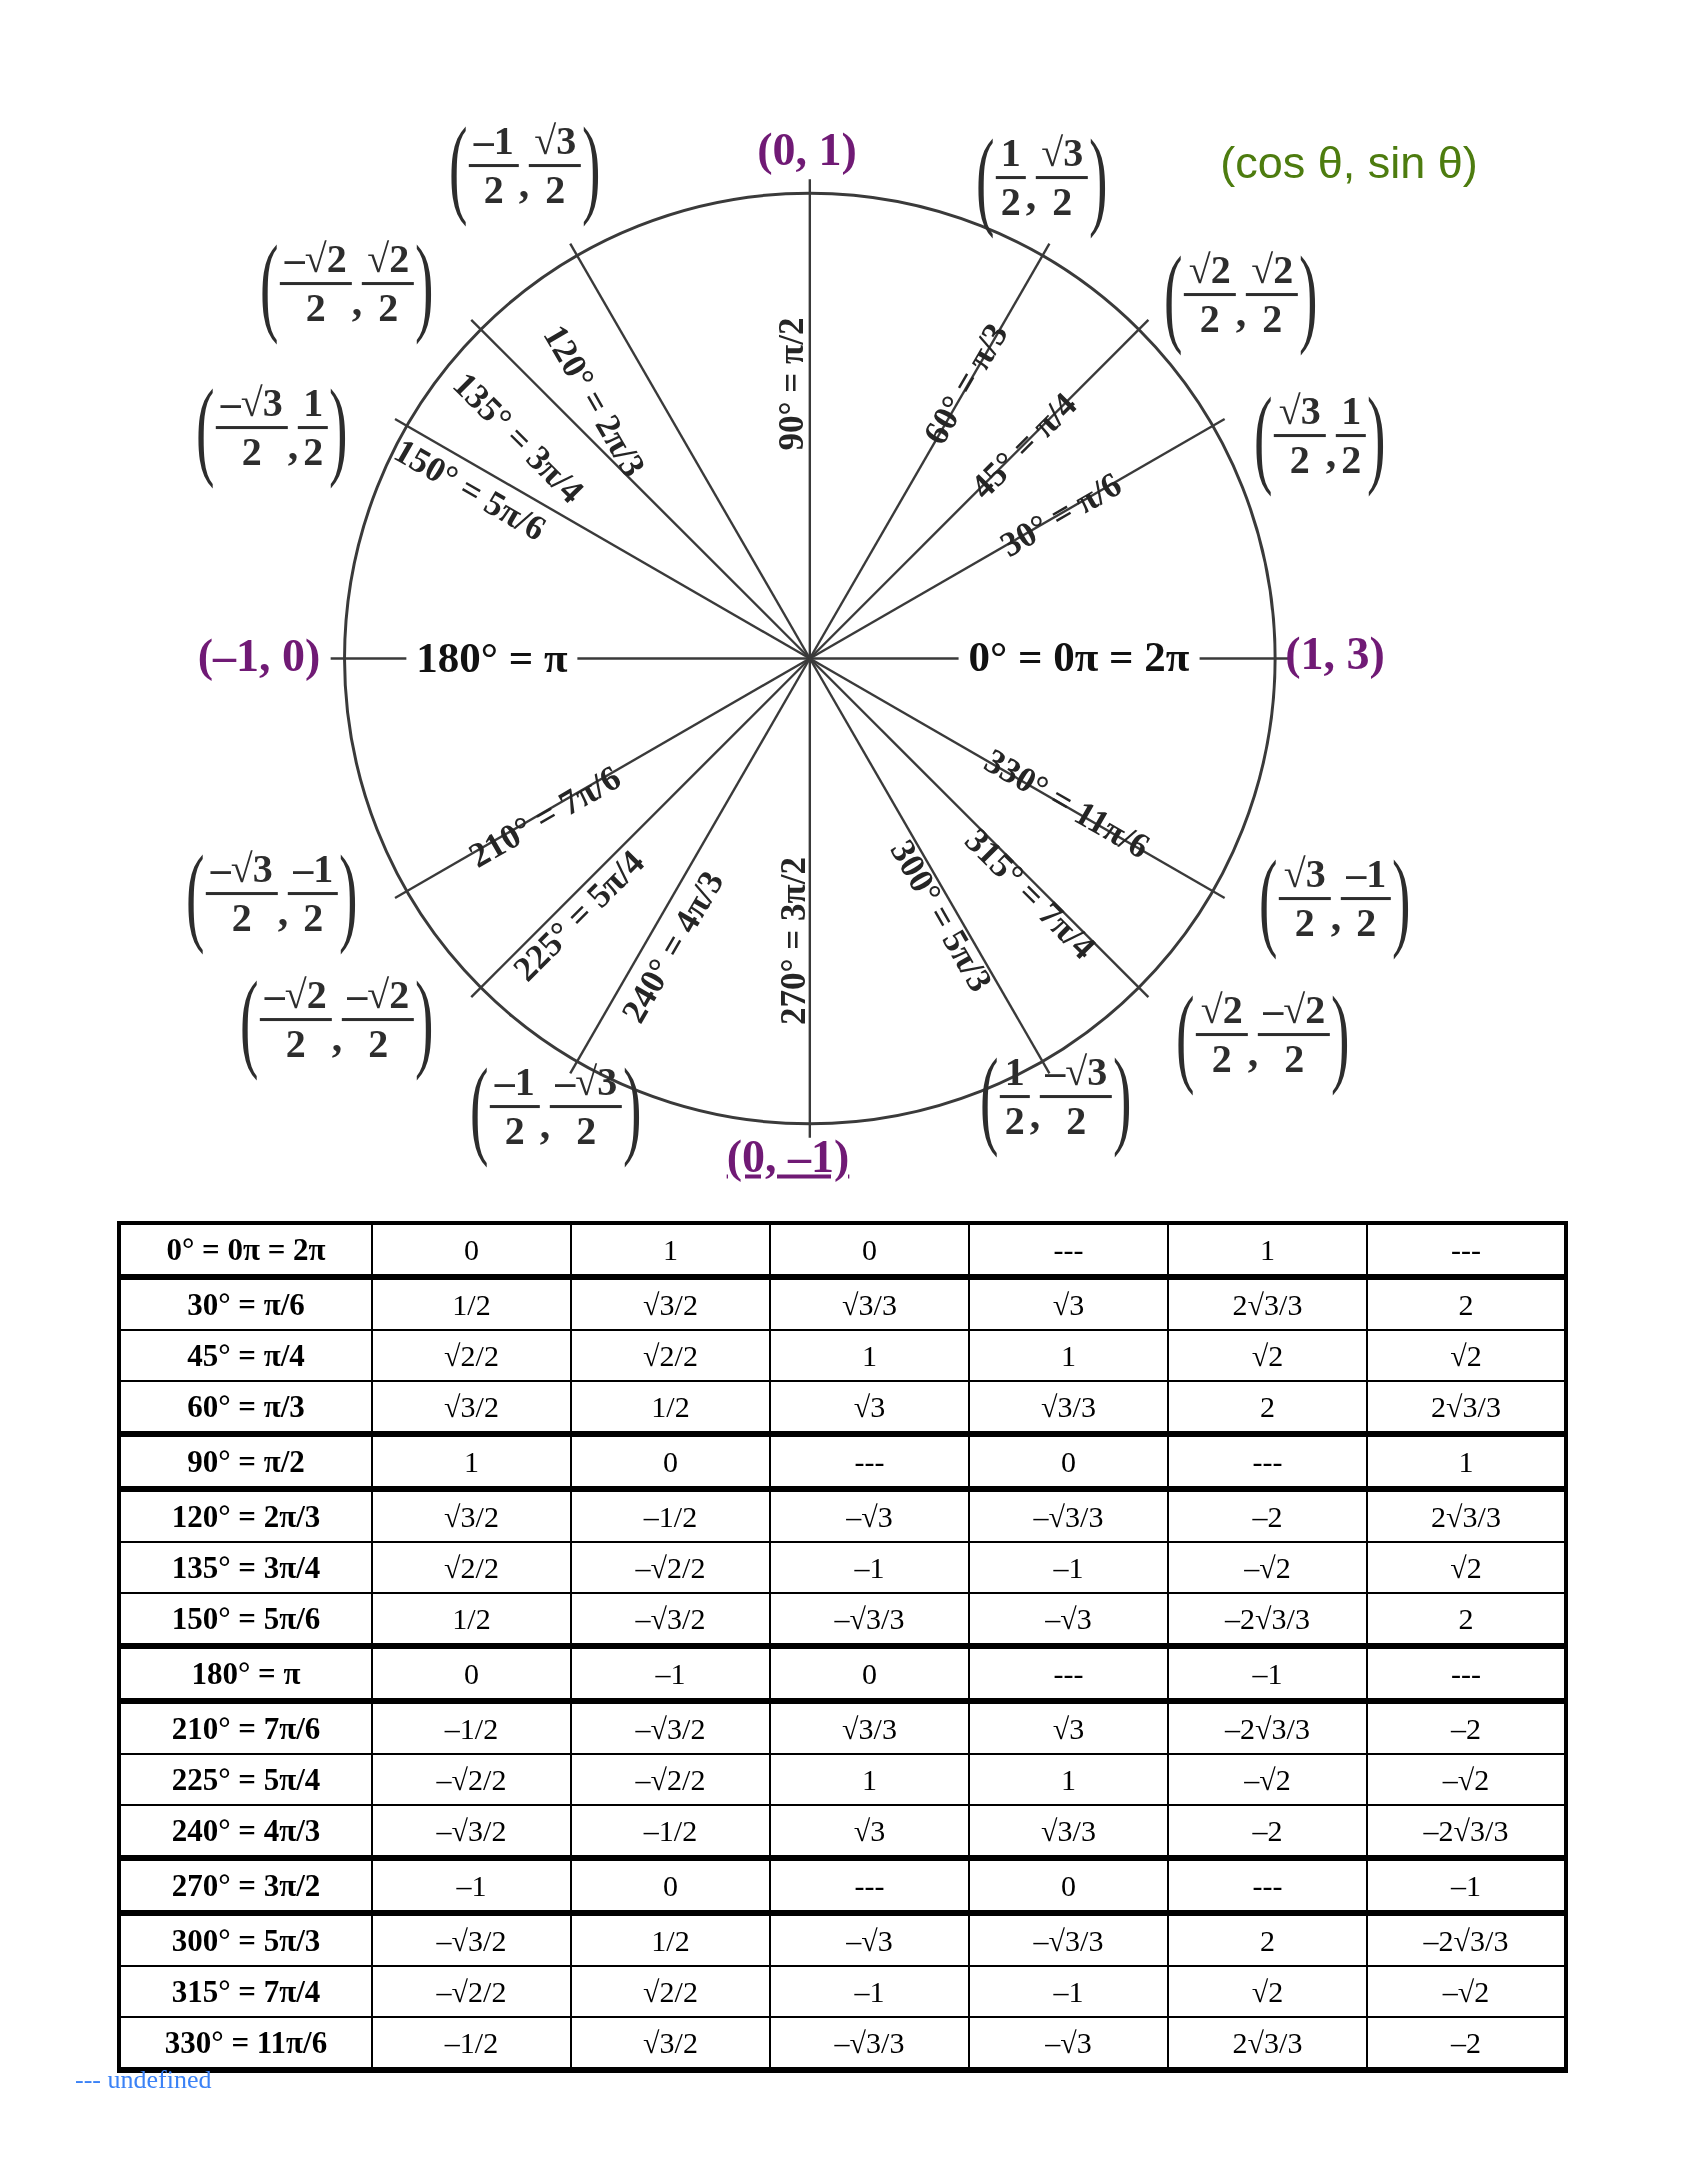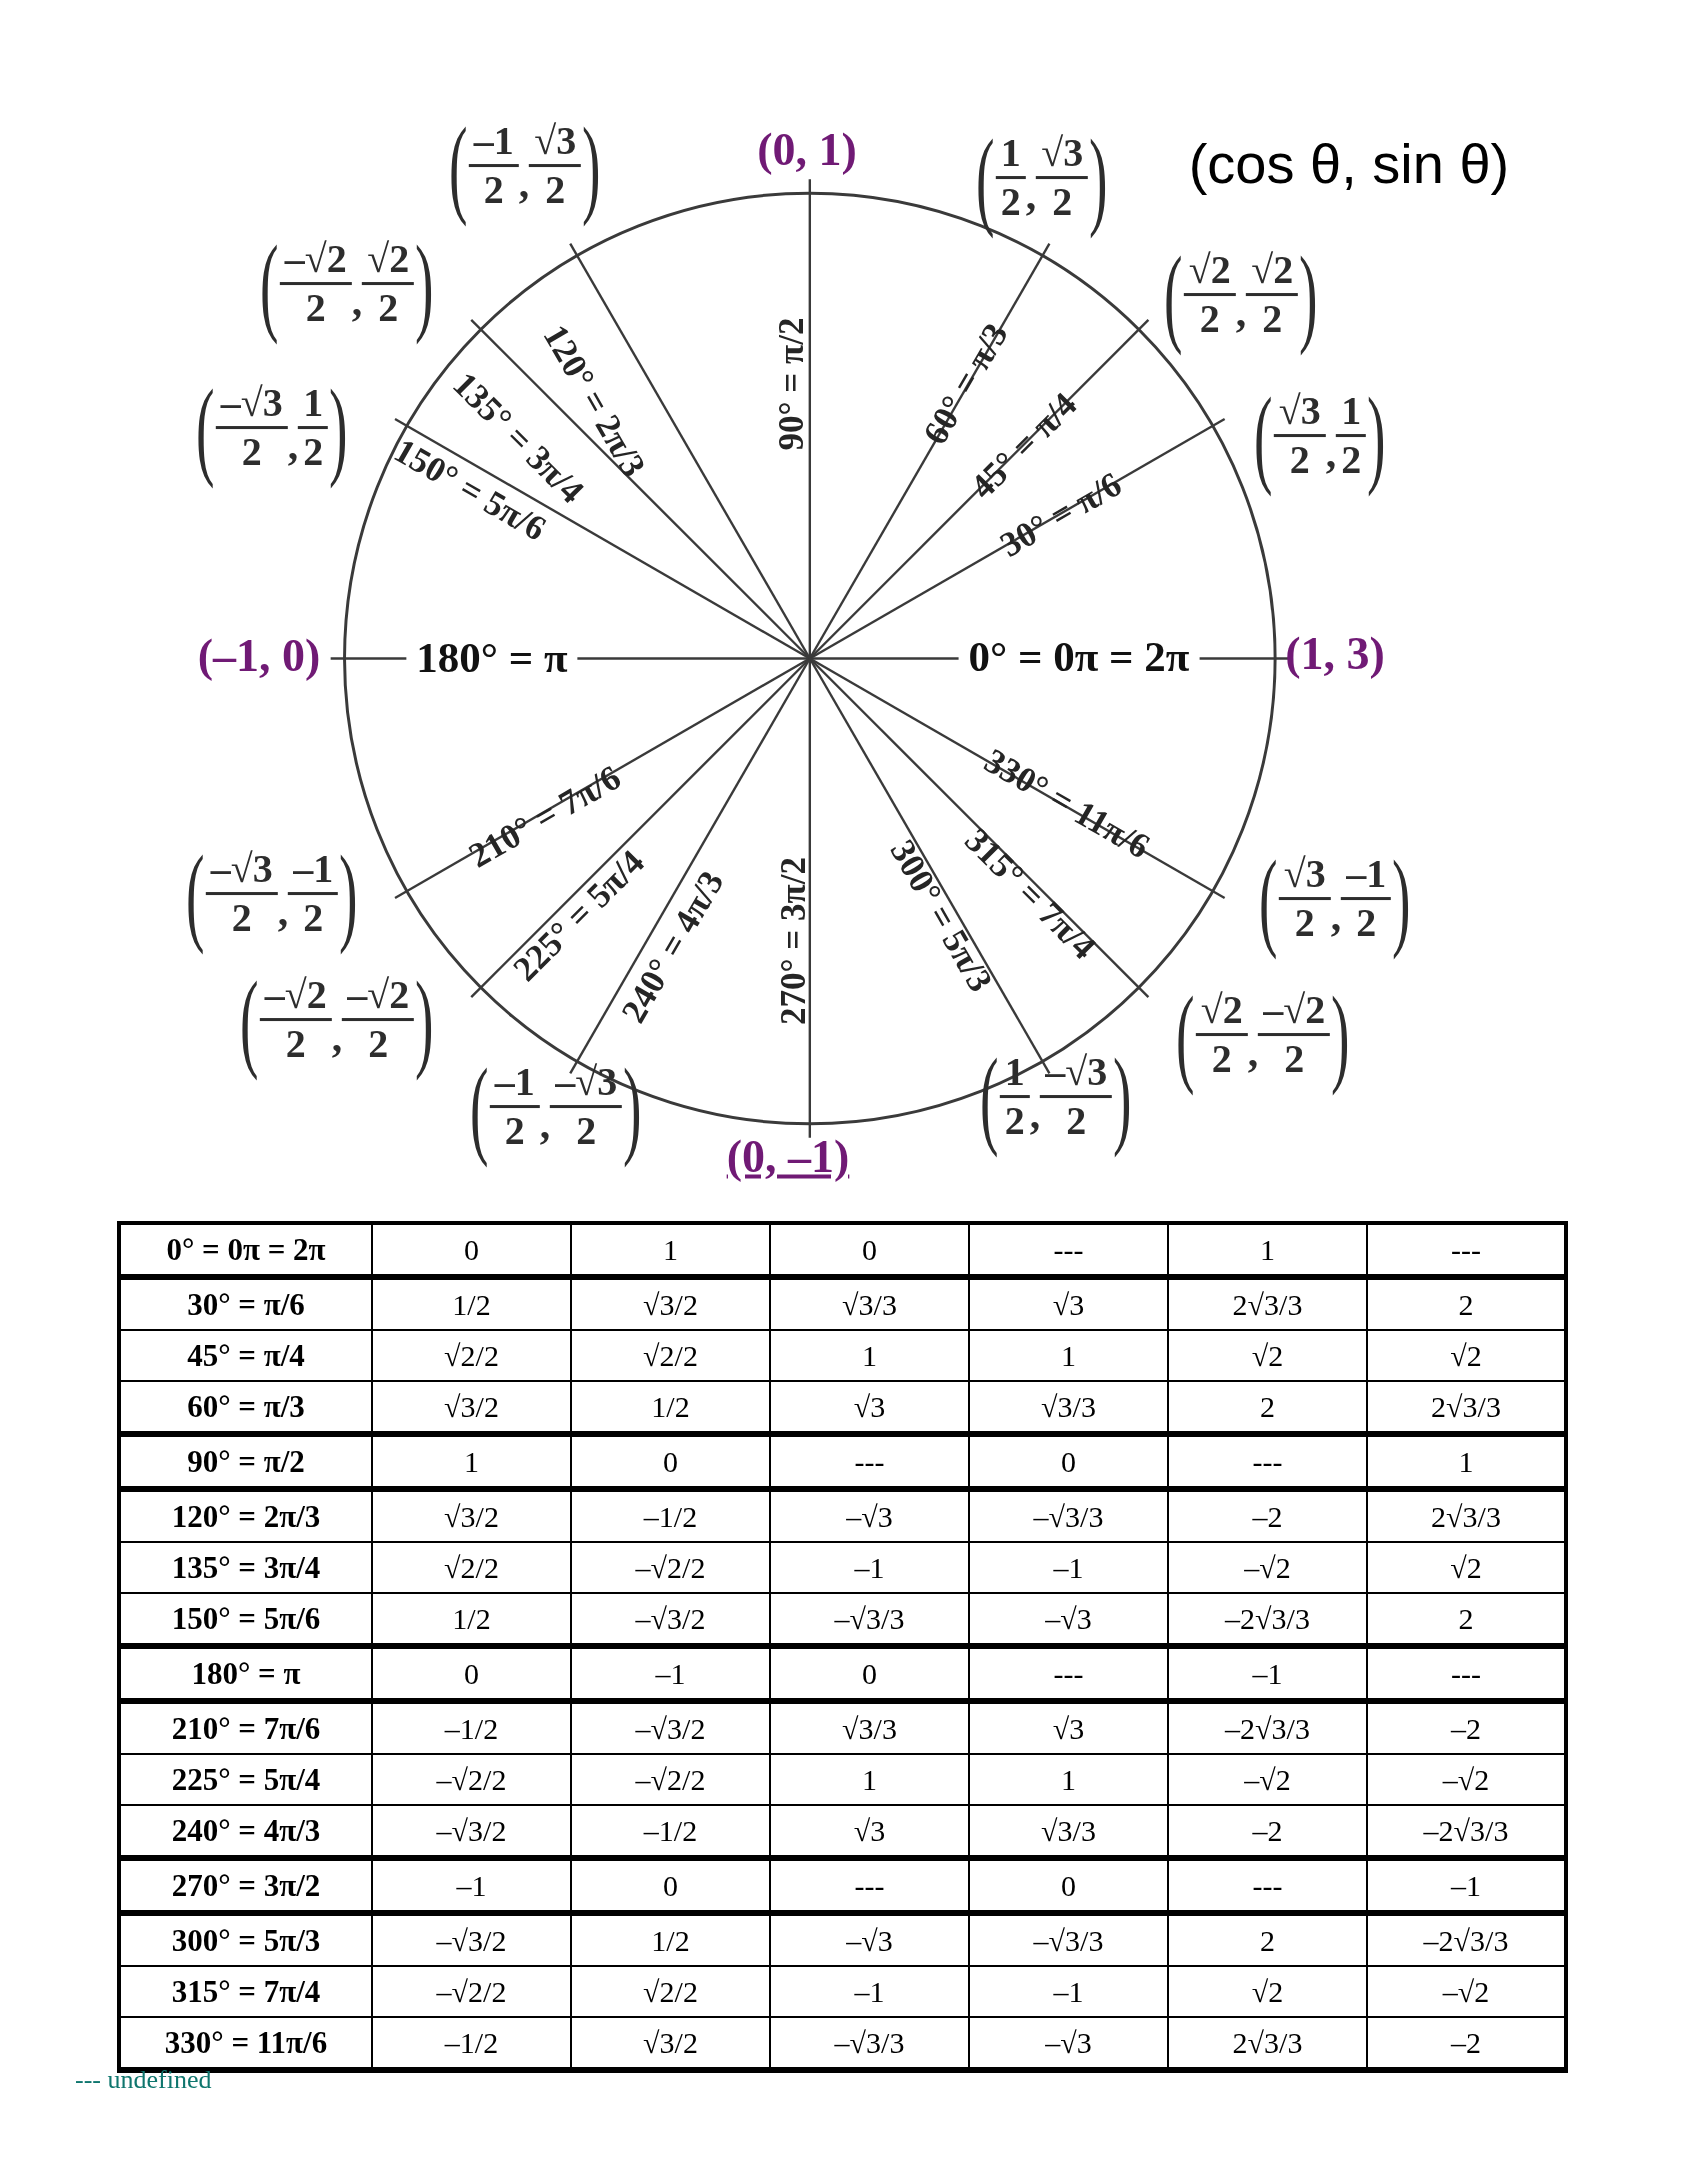--- a/index.html
+++ b/index.html
@@ -3,41 +3,41 @@
 <meta charset="utf-8">
 <style>
   html,body{margin:0;padding:0;background:#fff;}
   .page{position:relative;width:1683px;height:2178px;background:#ffffff;overflow:hidden;
         font-family:"Liberation Serif",serif;color:#2d2d2d;}
   svg{position:absolute;left:0;top:0;}
   
   .pt{position:absolute;transform:translate(-50%,-50%);font-weight:bold;font-size:46px;
       color:#701a75;white-space:nowrap;}
   .legend{position:absolute;transform:translate(-50%,-50%);font-family:"Liberation Sans",sans-serif;
-      font-size:56px;color:#000000;white-space:nowrap;}
+      font-size:45px;color:#4d7c0f;white-space:nowrap;}
   .spoke{position:absolute;font-weight:bold;font-size:35px;color:#252525;white-space:nowrap;}
   .hlabel{position:absolute;font-weight:bold;font-size:43px;color:#111;background:#fff;
       padding:0 10px;white-space:nowrap;transform:translate(-50%,-50%);}
   .coord{position:absolute;transform:translate(-50%,-50%);display:flex;align-items:center;
       font-weight:bold;color:#2d2d2d;white-space:nowrap;}
   .frac{display:inline-flex;flex-direction:column;align-items:center;font-size:40px;line-height:1.15;}
   .num{border-bottom:3px solid #2d2d2d;padding:0 5px;}
   .den{padding:0 5px;}
   .par{font-size:111px;font-weight:normal;line-height:.9;transform:scaleX(.5);margin:0 -8px;}
   .com{align-self:flex-end;font-size:42px;line-height:1;padding-bottom:12px;}
   
   table.trig{position:absolute;left:117px;top:1221px;border-collapse:collapse;table-layout:fixed;
       width:1447px;border:4px solid #000;}
   table.trig td{border:2px solid #000;height:49px;text-align:center;vertical-align:middle;
       font-size:30px;color:#000;padding:0;}
   table.trig tr.head td{font-family:"Liberation Sans",sans-serif;font-weight:bold;font-size:31px;
       height:55px;border-bottom:7px solid #000;}
   table.trig td.ang{font-weight:bold;font-size:31px;}
   table.trig tr.thick td{border-bottom:6px solid #000;}
-  .footnote{position:absolute;left:75px;top:2065px;font-size:26px;color:#0f766e;}
+  .footnote{position:absolute;left:75px;top:2065px;font-size:26px;color:#3b82f6;}
 </style>
 </head>
 <body>
 
 <div class="page">
 
   <svg width="1683" height="1218" viewBox="0 0 1700 1230">
     <circle cx="818" cy="665" r="470" fill="none" stroke="#3a3a3a" stroke-width="3"></circle>
     <g stroke="#3a3a3a" stroke-width="2.4">
       <line x1="818" y1="665" x2="1302" y2="665"></line>

